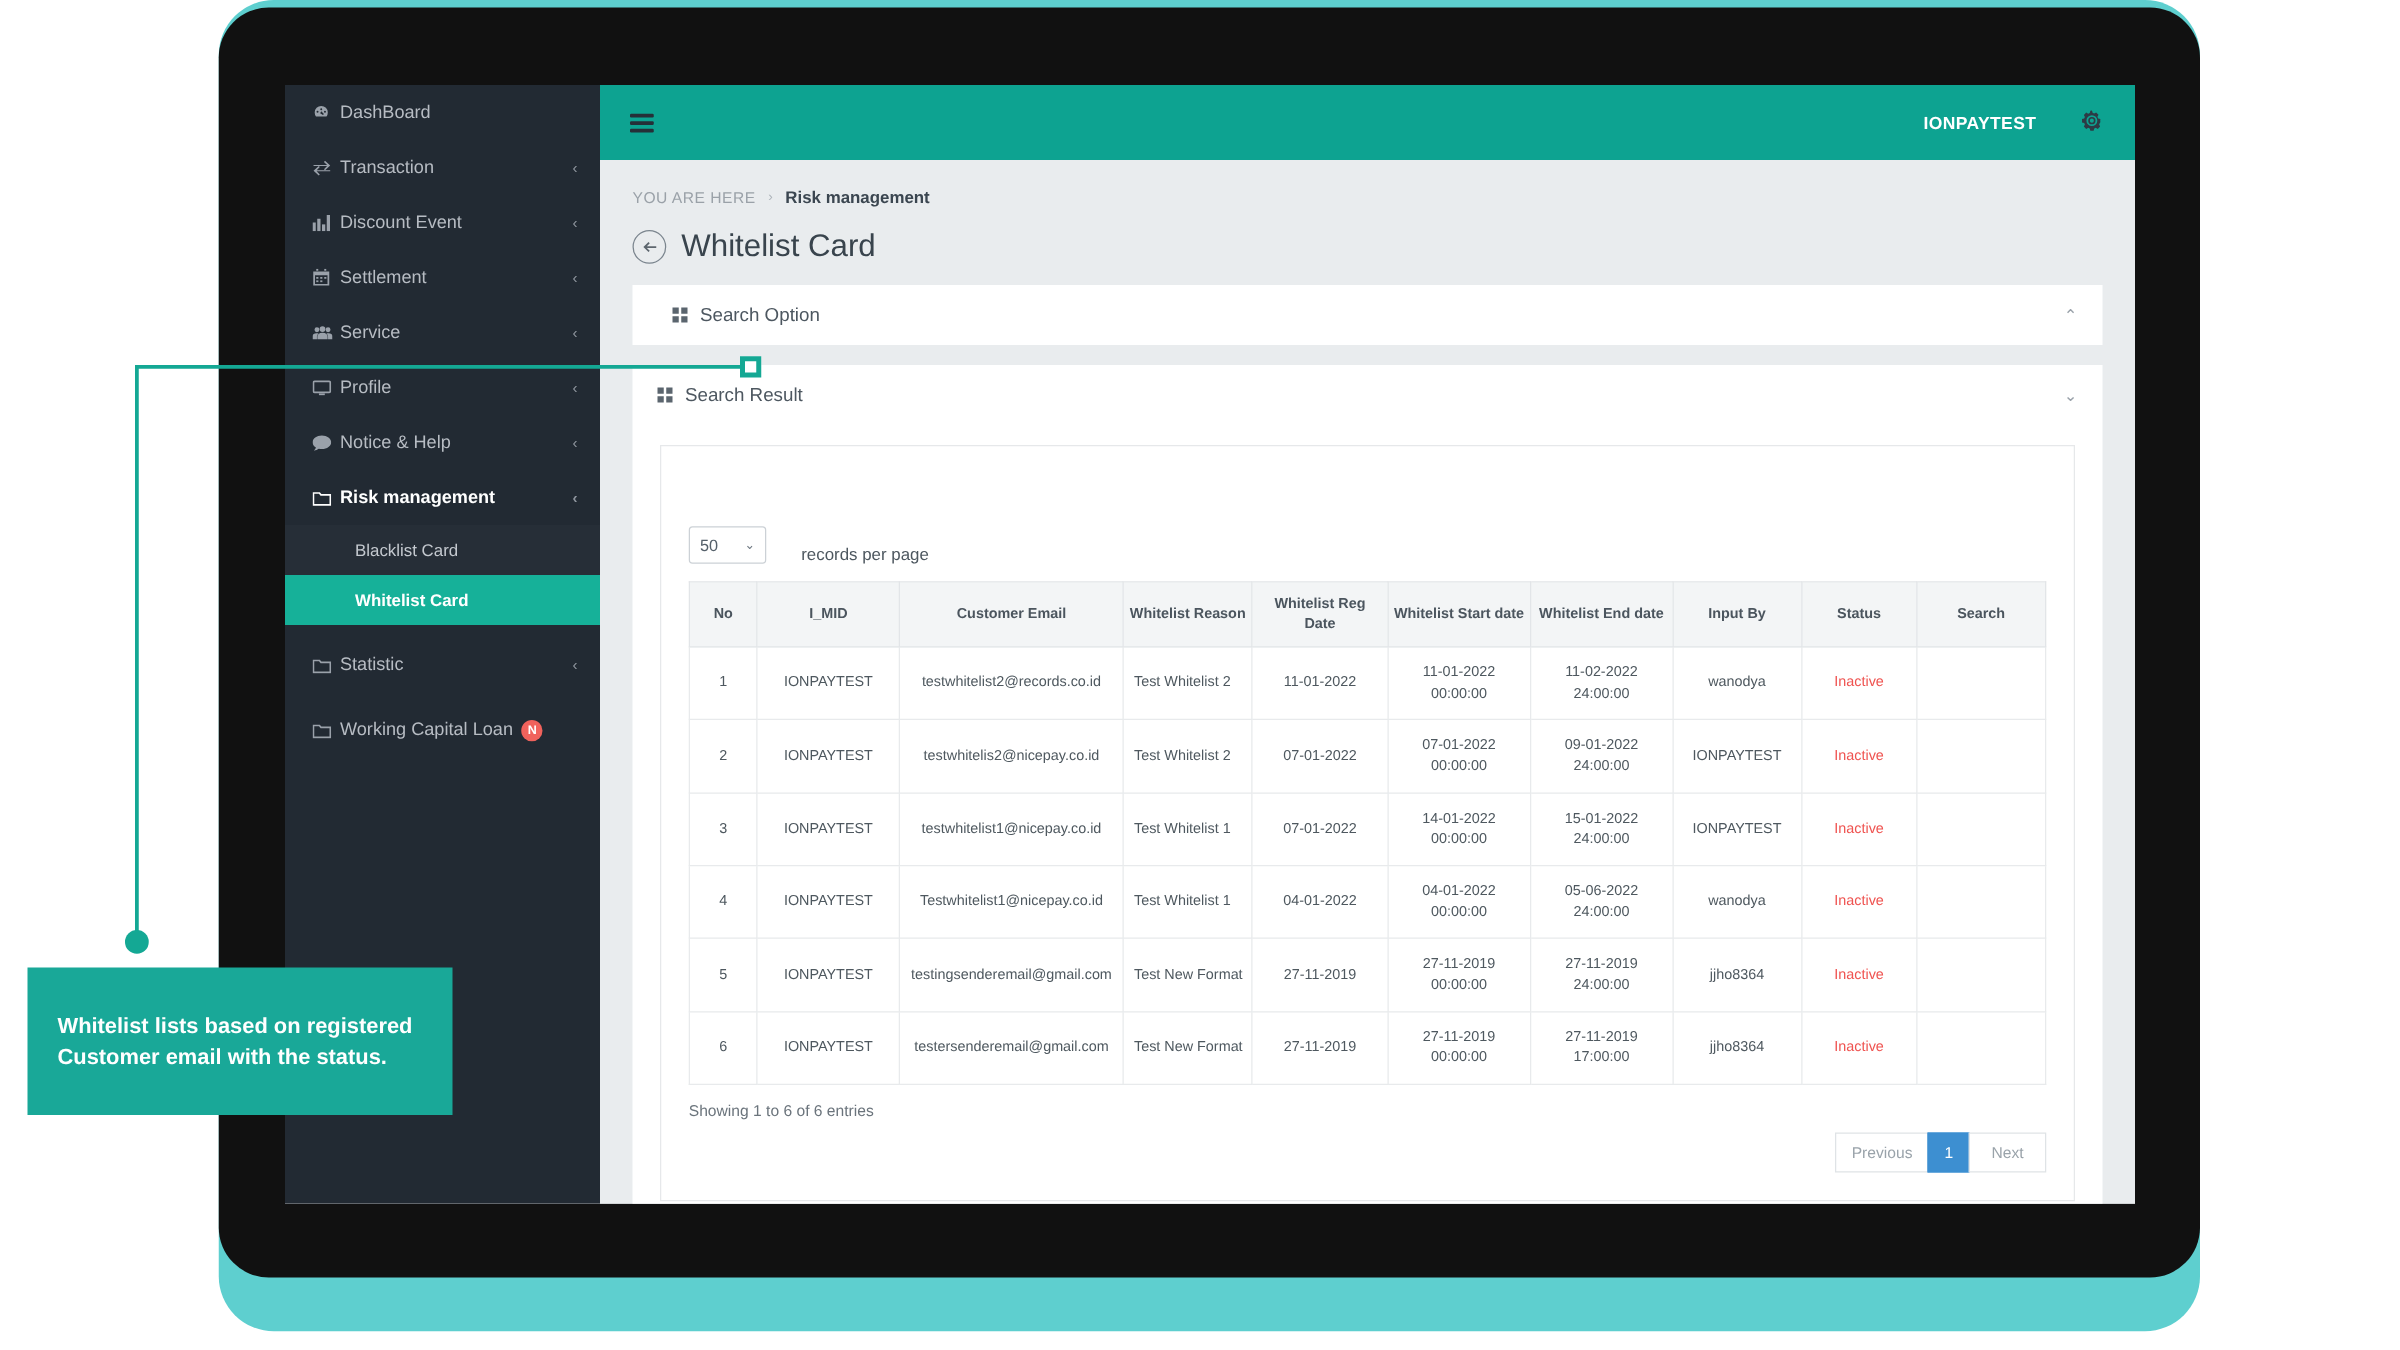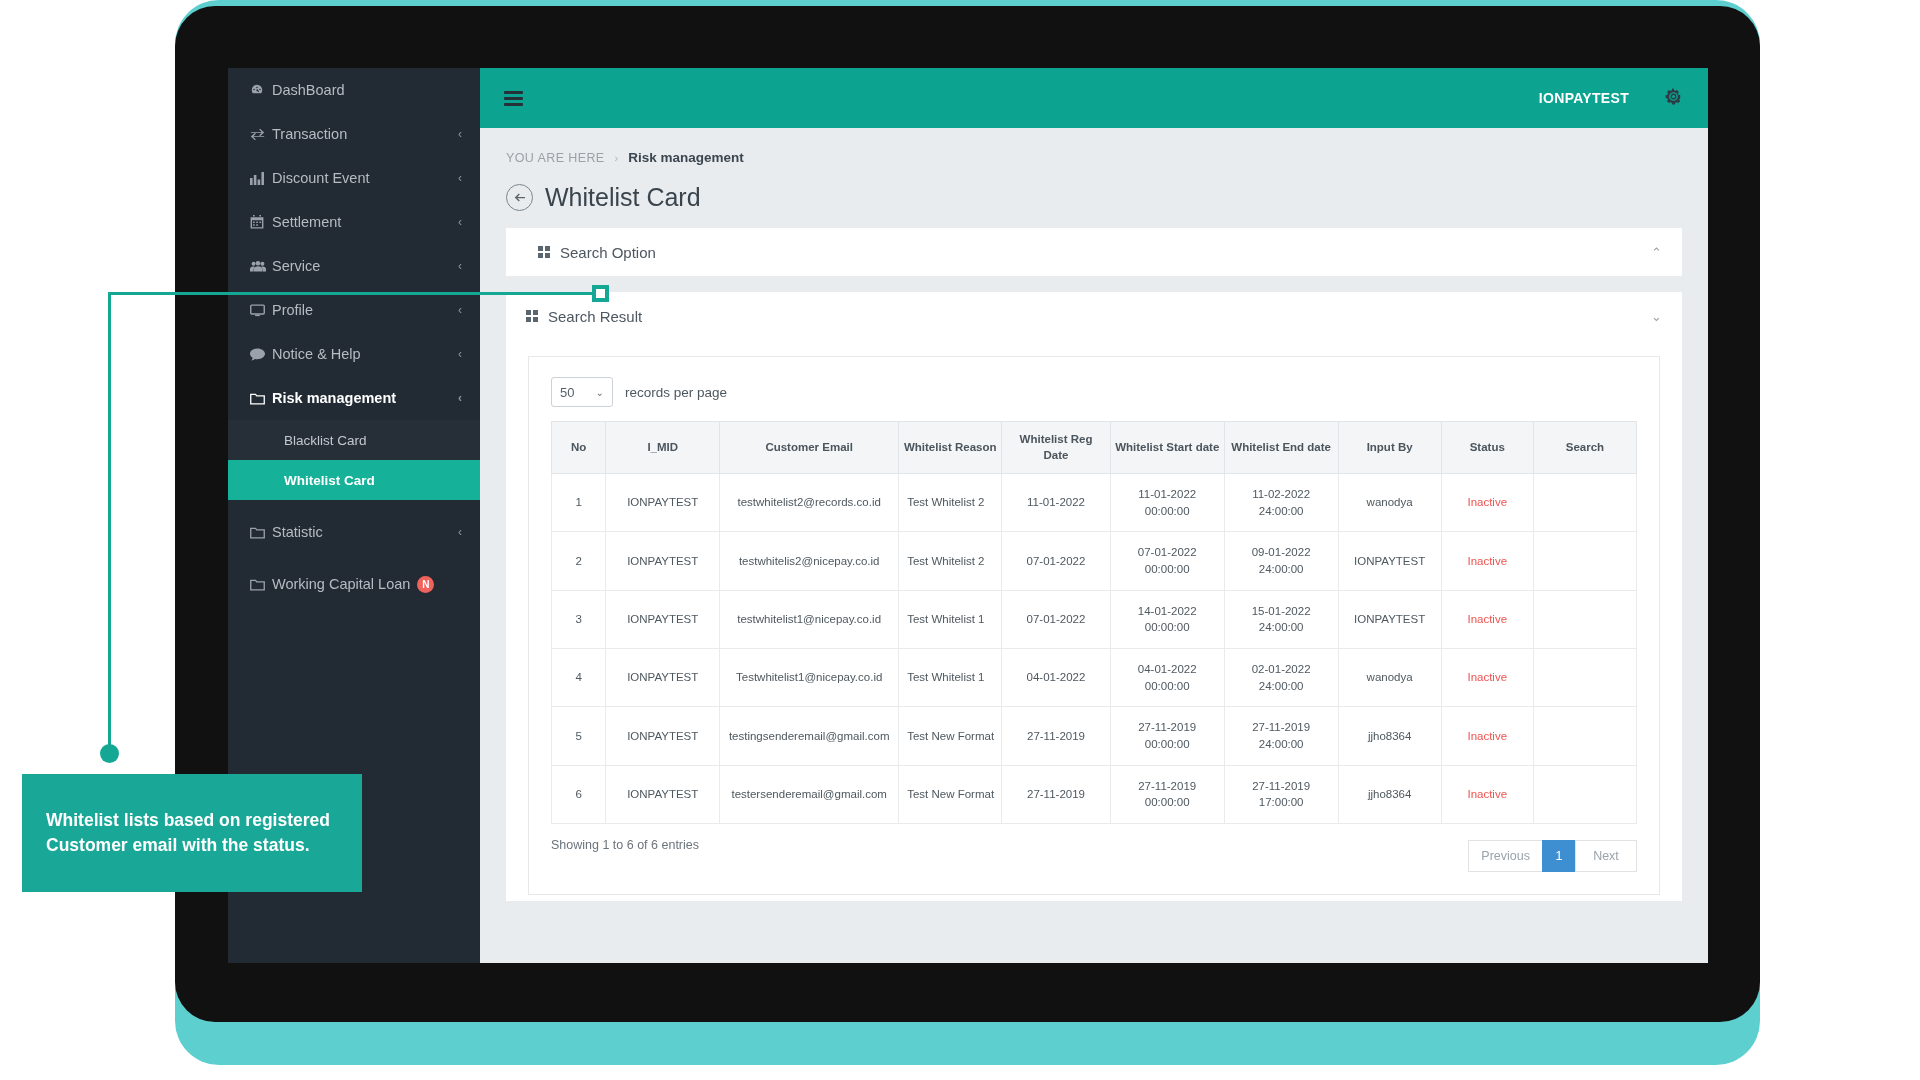--- a/index.html
+++ b/index.html
@@ -120,21 +120,21 @@
   .panel-chevron { margin-left: auto; color: #9aa2aa; font-size: 13px; }
 
   #search-option-panel { height: 48px; padding-left: 12px; }
   #search-result-panel { padding-bottom: 6px; }
 
   
   #table-card {
     margin: 16px 22px 0 22px; border: 1px solid #e6e8ea;
     background: #ffffff; padding: 20px 22px 22px 22px;
   }
-  #records-row { display: flex; align-items: center; gap: 12px; }
+  #records-row { display: flex; align-items: flex-end; gap: 28px; margin-top: 44px; }
   #records-select {
     width: 62px; height: 30px; border: 1px solid #ccd1d6; border-radius: 3px;
     background: #ffffff; color: #55606a; font-size: 13px;
     display: flex; align-items: center; padding: 0 8px; position: relative;
   }
   #records-select .sel-caret { position: absolute; right: 8px; color: #6d7780; font-size: 10px; }
   #records-label { color: #4d575f; font-size: 13.5px; }
 
   table { border-collapse: collapse; width: 100%; margin-top: 14px; table-layout: fixed; }
   th {
@@ -145,21 +145,21 @@
   td {
     border: 1px solid #e8eaec; font-size: 11.5px; color: #4e585f;
     padding: 12px 6px; text-align: center; line-height: 1.45; word-wrap: break-word;
   }
   td.left-cell { text-align: left; padding-left: 8px; }
   td.status-cell { color: #ef5350; }
   tbody tr { height: 48px; }
 
   #footer-row { display: flex; align-items: flex-start; margin-top: 14px; }
   #showing-text { color: #6b747c; font-size: 12.5px; }
-  #pager { margin-left: auto; display: flex; margin-top: 2px; }
+  #pager { margin-left: auto; display: flex; margin-top: 24px; }
   .pg-btn {
     min-width: 62px; height: 32px; border: 1px solid #dfe3e6;
     display: flex; align-items: center; justify-content: center;
     font-size: 12.5px; color: #9aa3aa; background: #ffffff;
     margin-left: -1px; padding: 0 12px;
   }
   .pg-btn.pg-num { min-width: 34px; background: #3d8fd1; color: #ffffff; border-color: #3d8fd1; }
 
   
   #callout-line-v {
@@ -454,21 +454,21 @@
                   <td class="status-cell">Inactive</td>
                   <td></td>
                 </tr>
                 <tr>
                   <td>4</td>
                   <td>IONPAYTEST</td>
                   <td>Testwhitelist1@nicepay.co.id</td>
                   <td class="left-cell">Test Whitelist 1</td>
                   <td>04-01-2022</td>
                   <td>04-01-2022 00:00:00</td>
-                  <td>02-01-2022 24:00:00</td>
+                  <td>05-06-2022 24:00:00</td>
                   <td>wanodya</td>
                   <td class="status-cell">Inactive</td>
                   <td></td>
                 </tr>
                 <tr>
                   <td>5</td>
                   <td>IONPAYTEST</td>
                   <td>testingsenderemail@gmail.com</td>
                   <td class="left-cell">Test New Format</td>
                   <td>27-11-2019</td>

